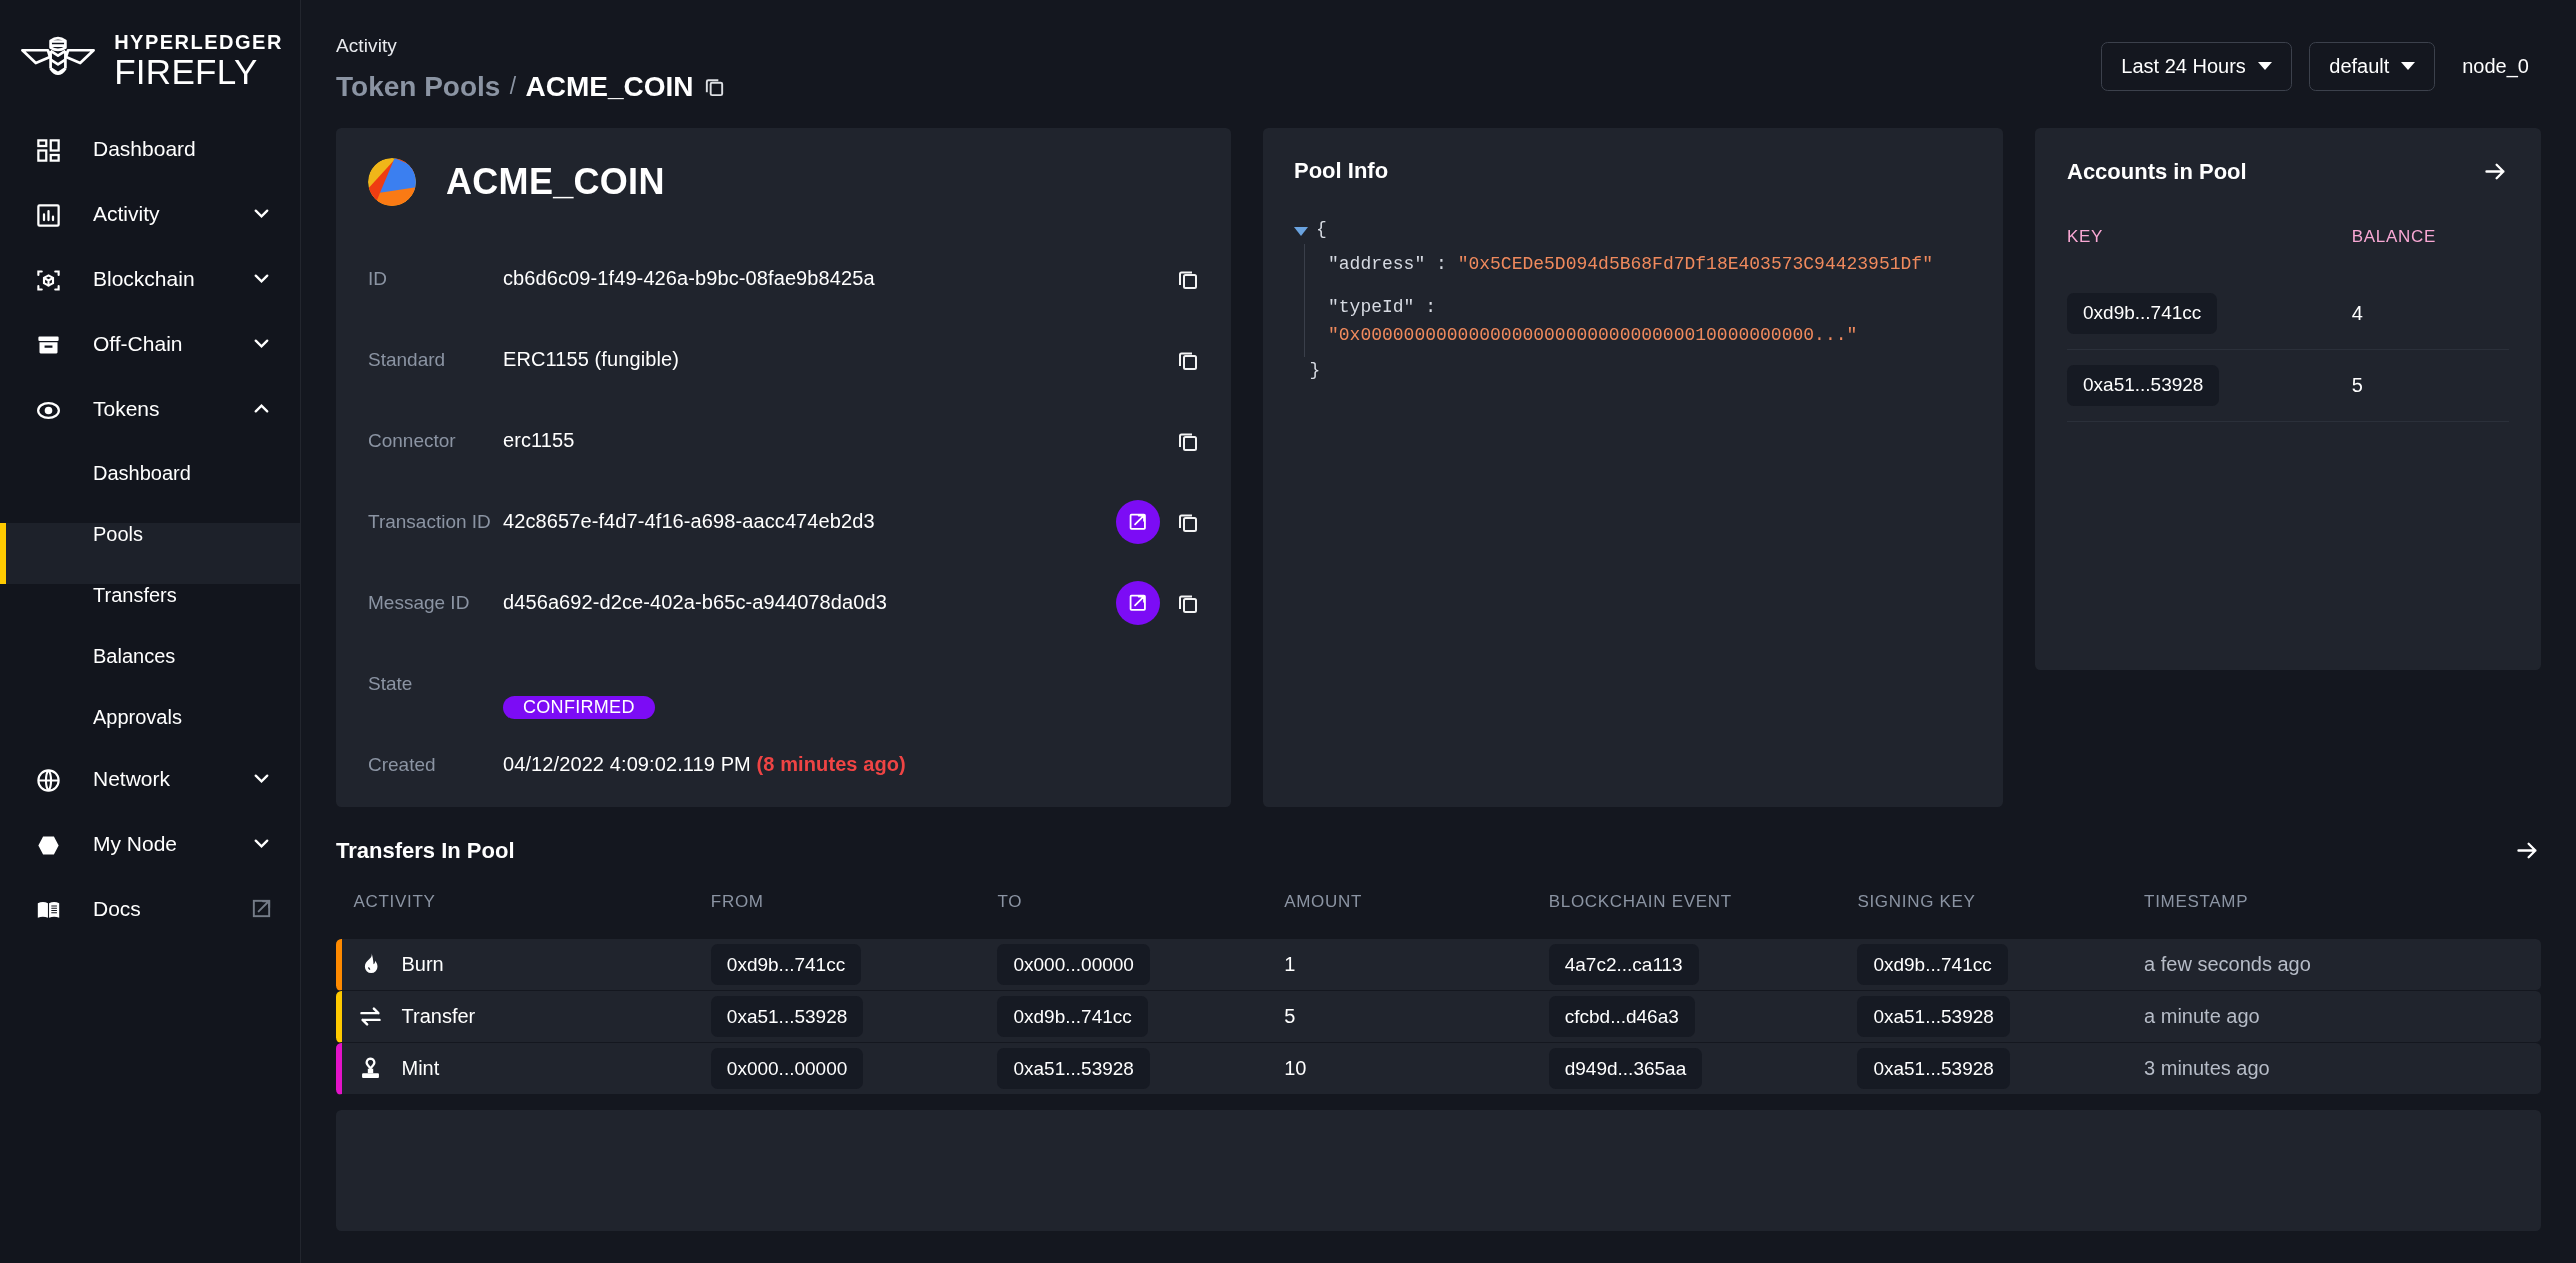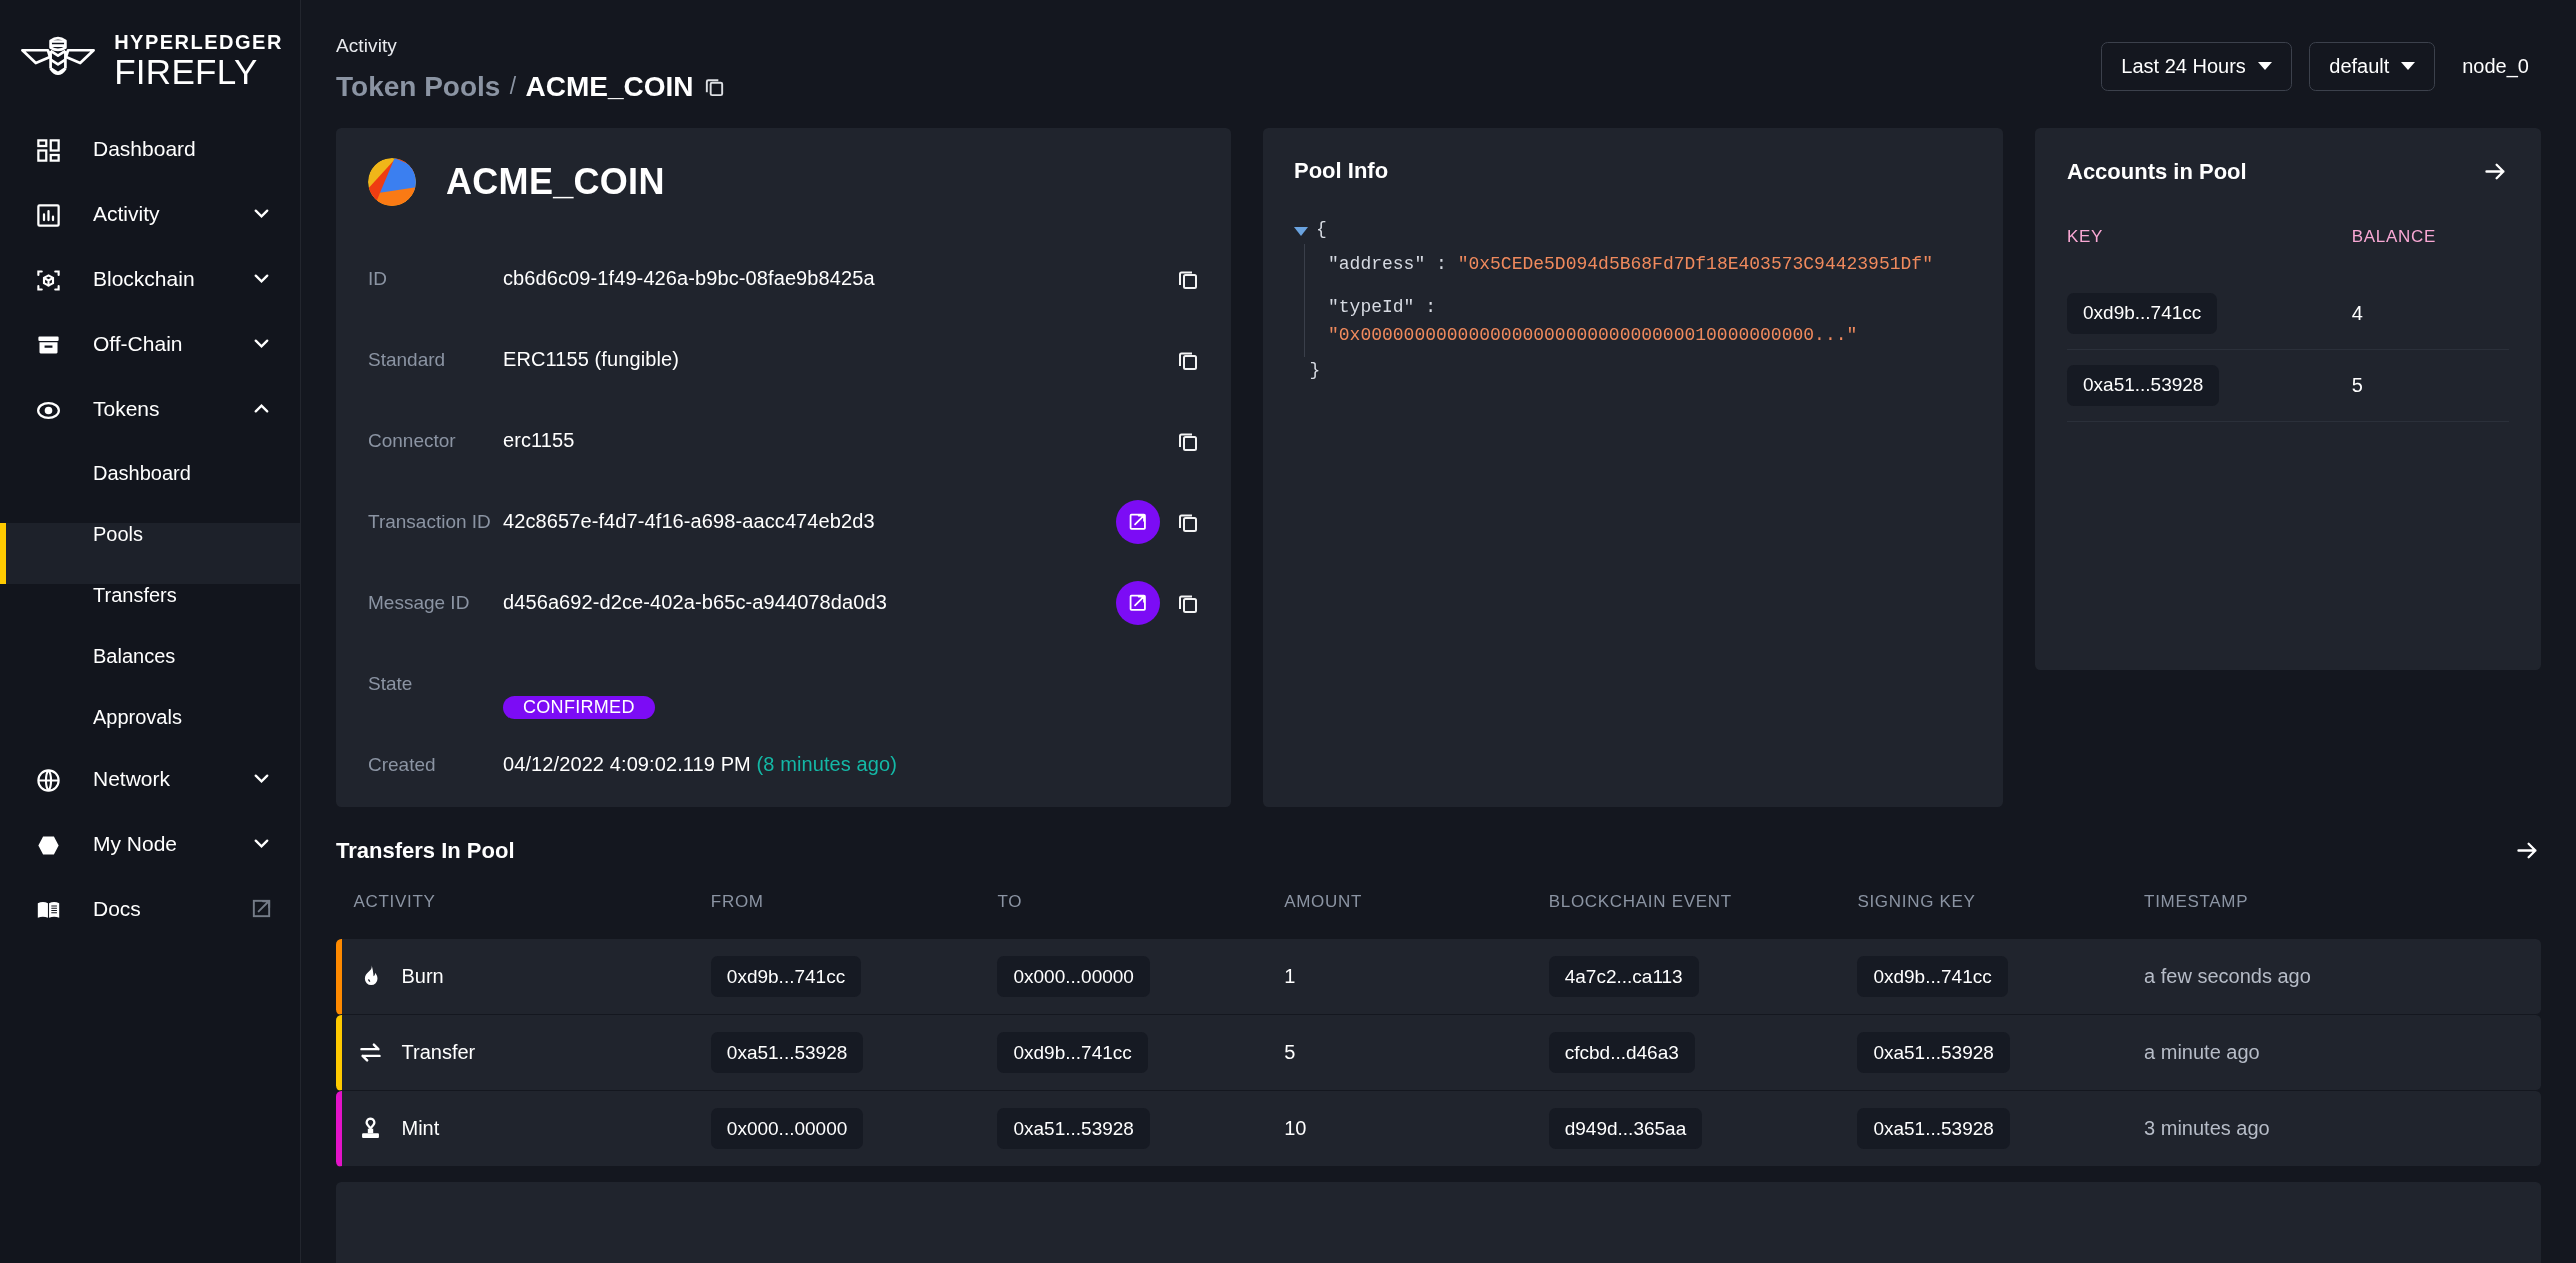--- a/index.html
+++ b/index.html
@@ -95,21 +95,21 @@
   .pool-head { display: flex; align-items: center; gap: 30px; margin-bottom: 32px; }
   .avatar { width: 48px; height: 48px; border-radius: 50%; overflow: hidden; flex: 0 0 48px; }
   .pool-title { font-size: 36px; color: #fff; font-weight: bold; letter-spacing: 0.3px; }
 
   .drow {
     display: flex; align-items: center;
     height: 81px; position: relative;
   }
   .dlabel { width: 135px; flex: 0 0 135px; color: #8b94a3; font-size: 19px; }
   .dval { flex: 1 1 auto; color: #fff; font-size: 20px; letter-spacing: 0.1px; }
-  .dval .muted { color: #14b8a6; }
+  .dval .muted { color: #ef4444; font-weight: bold; }
   .dactions { display: flex; align-items: center; gap: 16px; }
   .purple-btn {
     width: 44px; height: 44px; border-radius: 50%;
     background: #7c0cf5; display: flex; align-items: center;
     justify-content: center; cursor: pointer; flex: 0 0 44px;
   }
   .badge {
     display: inline-flex; align-items: center; justify-content: center;
     background: #7c0cf5; color: #fff; border-radius: 672px;
     padding: 1px 20px; font-size: 18px; letter-spacing: 0.3px; margin-top: 48px;
@@ -155,21 +155,21 @@
   .sec-hd { display: flex; align-items: center; justify-content: space-between; }
   .sec-title { font-size: 22px; color: #fff; font-weight: bold; }
   .tfr-tbl { width: 100%; border-collapse: separate; border-spacing: 0; margin-top: 28px; }
   .tfr-tbl th {
     text-align: left; color: #8b94a3; font-size: 17px; font-weight: normal;
     letter-spacing: 0.7px; padding: 0 0 27px 0;
   }
   .tfr-tbl th:first-child { padding-left: 17.5px; }
   .tfr-row { background: #20242d; }
   .tfr-row td {
-    height: 76px; color: #fff; font-size: 20px;
+    height: 52px; color: #fff; font-size: 20px;
     border-bottom: 1.3px solid #14171f; vertical-align: middle;
   }
   .tfr-row td:first-child {
     border-left: 6px solid var(--accent);
     border-top-left-radius: 5.4px; border-bottom-left-radius: 5.4px;
     padding-left: 15px;
   }
   .tfr-row td:last-child {
     border-top-right-radius: 5.4px; border-bottom-right-radius: 5.4px;
     color: #b6bcc7;

